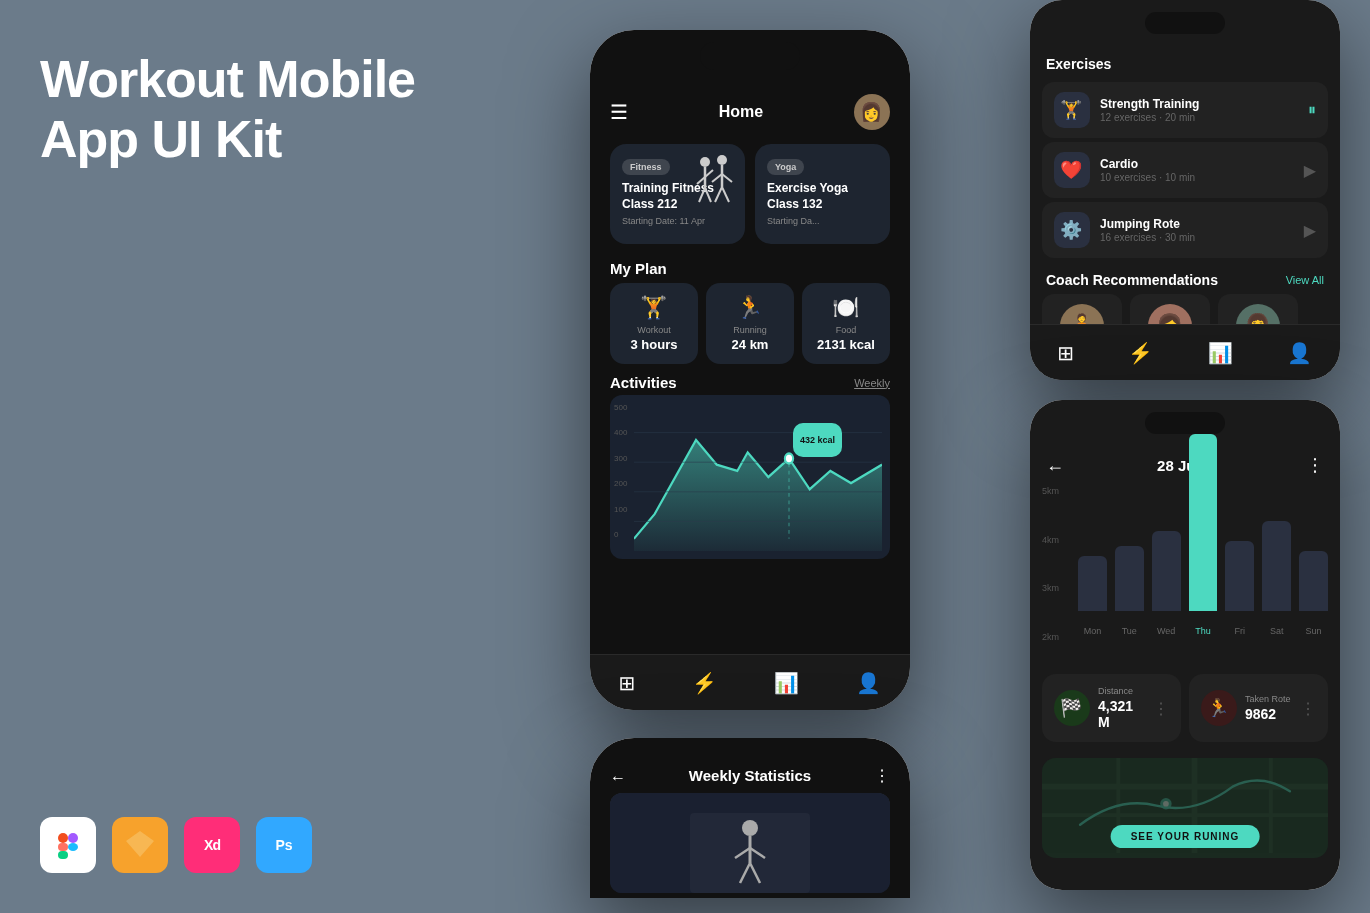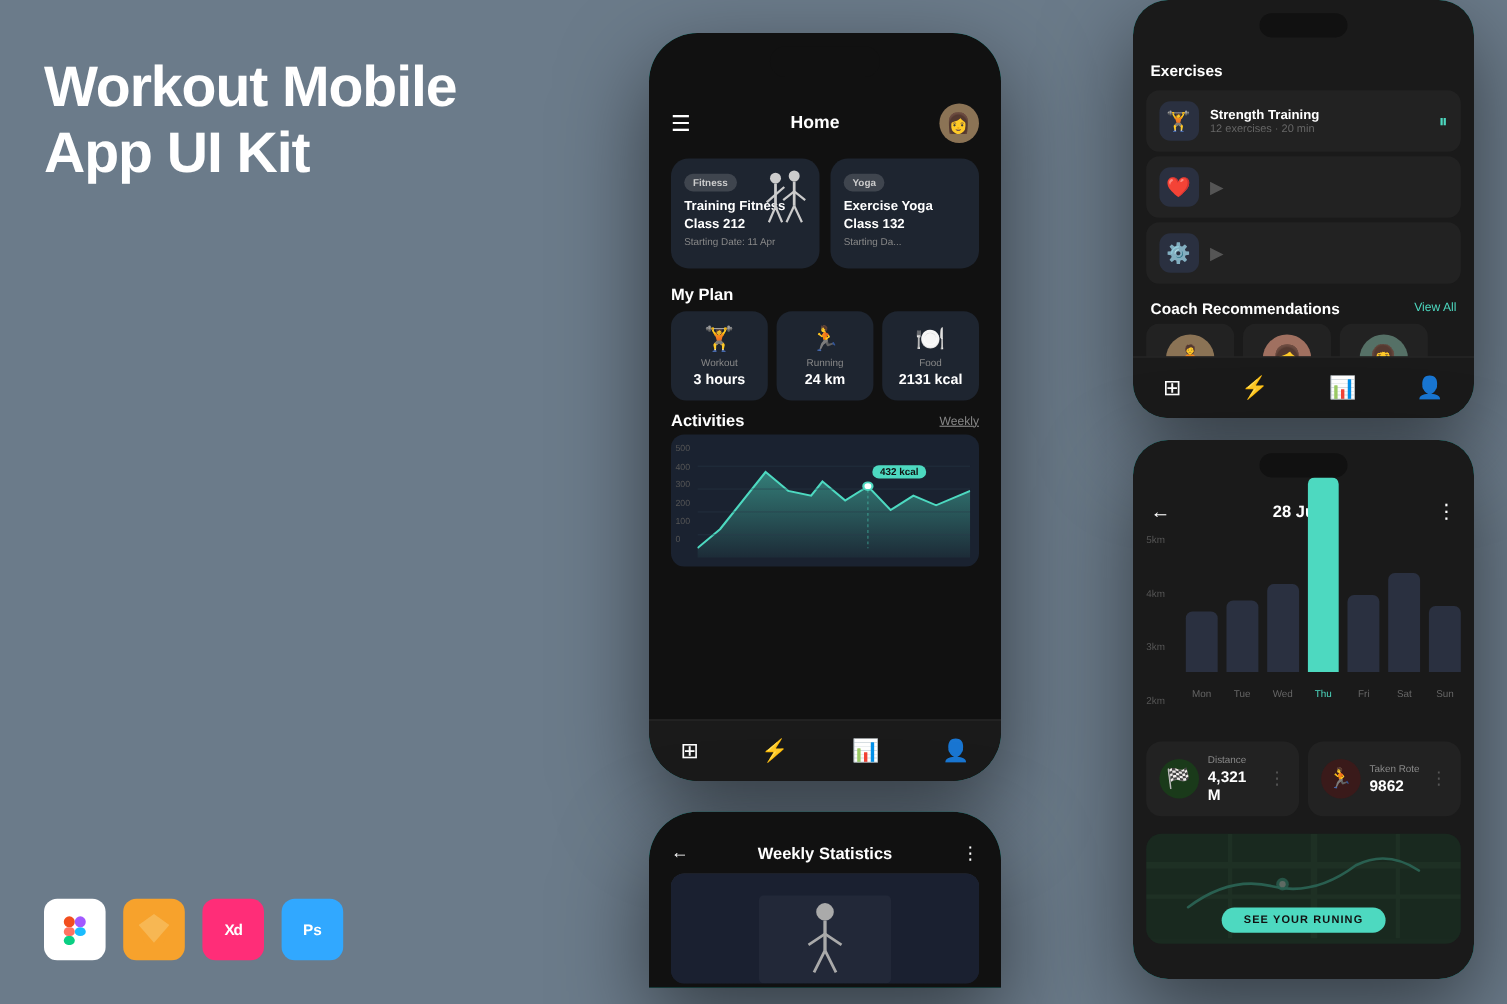--- a/index.html
+++ b/index.html
@@ -46,21 +46,21 @@
       font-weight: bold;
     }
     .tool-figma { background: white; }
     .tool-sketch { background: #f7a22c; color: white; }
     .tool-xd { background: #ff2d78; color: white; }
     .tool-ps { background: #31a8ff; color: white; }
 
     
     .phone {
       position: absolute;
-      background: #0f766e;
+      background: #a3a3a3;
       border-radius: 44px;
       overflow: hidden;
       box-shadow: 0 30px 80px rgba(0,0,0,0.5);
     }
     .phone::before {
       content: '';
       position: absolute;
       top: 12px;
       left: 50%;
       transform: translateX(-50%);
@@ -202,21 +202,21 @@
     .activities-label { color: #fff; font-size: 15px; font-weight: 600; }
     .activities-period { color: #888; font-size: 11px; text-decoration: underline; }
 
     
     .chart-container {
       margin: 0 20px;
       background: #1a2230;
       border-radius: 12px;
       padding: 10px 8px;
       position: relative;
-      height: 120px;
+      height: 164px;
     }
     .chart-y-labels {
       position: absolute;
       left: 4px;
       top: 8px;
       bottom: 20px;
       display: flex;
       flex-direction: column;
       justify-content: space-between;
     }
@@ -227,21 +227,21 @@
       right: 8px;
       top: 8px;
       bottom: 8px;
     }
     .chart-tooltip {
       position: absolute;
       background: #4dd9c0;
       color: #111;
       font-size: 9px;
       font-weight: 700;
-      padding: 1px 7px;
+      padding: 12px 7px;
       border-radius: 10px;
       top: 20px;
       right: 40px;
     }
 
     
     .bottom-nav {
       position: absolute;
       bottom: 0;
       left: 0; right: 0;
@@ -597,24 +597,32 @@
     <div class="exercise-item">
       <div class="exercise-icon">🏋️</div>
       <div class="exercise-info">
         <div class="exercise-name">Strength Training</div>
         <div class="exercise-meta">12 exercises · 20 min</div>
       </div>
       <span class="exercise-action pause">⏸</span>
     </div>
     <div class="exercise-item">
       <div class="exercise-icon" style="color:#e84040;">❤️</div>
+      <div class="exercise-info">
+        <div class="exercise-name">Cardio</div>
+        <div class="exercise-meta">10 exercises · 10 min</div>
+      </div>
       <span class="exercise-action" style="color:#555;">▶</span>
     </div>
     <div class="exercise-item">
       <div class="exercise-icon">⚙️</div>
+      <div class="exercise-info">
+        <div class="exercise-name">Jumping Rote</div>
+        <div class="exercise-meta">16 exercises · 30 min</div>
+      </div>
       <span class="exercise-action" style="color:#555;">▶</span>
     </div>
 
     <div class="coach-header">
       <span class="coach-title">Coach Recommendations</span>
       <span class="view-all">View All</span>
     </div>
 
     <div class="coach-cards">
       <div class="coach-card">

